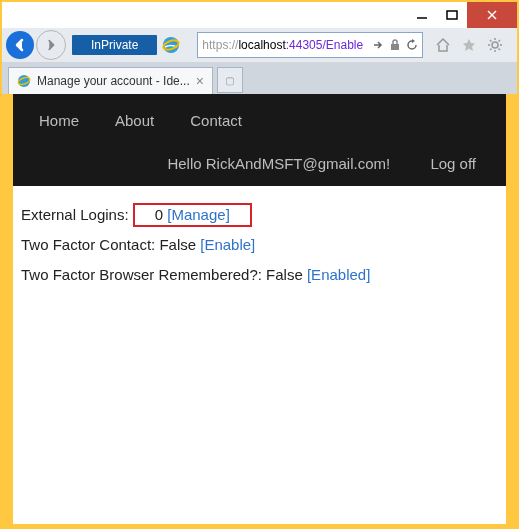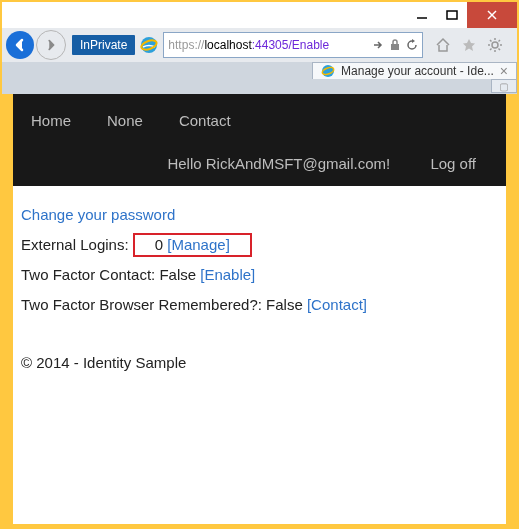--- a/index.html
+++ b/index.html
@@ -12,39 +12,39 @@
   .winbtn.close { background:#c8493b; width:50px; }
   .winbtn.close svg { stroke:#fff; }
 
   
   .toolbar { height:34px; background:#e7eaee; display:flex; align-items:center; padding:0 4px; gap:2px; border-left:2px solid #ffc840; border-right:2px solid #ffc840; }
   .navcircle { width:28px; height:28px; border-radius:50%; display:flex; align-items:center; justify-content:center; }
   .navcircle.back { background:#1a6fd8; }
   .navcircle.fwd  { background:#e7eaee; border:1px solid #b6b6b6; }
   .navcircle.back svg { stroke:#fff; fill:#fff; }
   .navcircle.fwd  svg { stroke:#8a8a8a; fill:#8a8a8a; }
-  .badge-inprivate { background:#165ea5; color:#fff; font-size:12px; padding:3px 8px; border-radius:1px; margin-left:4px; }
+  .badge-inprivate { background:#165ea5; color:#fff; font-size:12px; padding:3px 19px; border-radius:1px; margin-left:4px; }
   .ie-logo { width:20px; height:20px; margin-left:2px; }
-  .addr { flex:1; background:#fff; border:1px solid #8aa6c6; height:24px; display:flex; align-items:center; padding:0 4px; font-size:12px; color:#222; margin-left:2px; }
+  .addr { flex:1; background:#fff; border:1px solid #8aa6c6; height:24px; display:flex; align-items:center; padding:0 4px; font-size:12px; color:#222; margin-left:14px; }
   .addr .scheme { color:#999; }
   .addr .host   { color:#000; font-weight:normal; }
   .addr .port, .addr .path { color:#6d28d9; }
   .addr-icons { margin-left:auto; display:flex; gap:6px; color:#666; }
   .rt-icons { display:flex; gap:10px; padding:0 10px; color:#888; }
 
   
-  .tabstrip { height:32px; background:#cfd6de; display:flex; align-items:flex-end; padding-left:6px; border-left:2px solid #ffc840; border-right:2px solid #ffc840;flex-direction:column; }
+  .tabstrip { height:32px; background:#cfd6de; display:flex; align-items:flex-end; padding-left:6px; border-left:2px solid #ffc840; border-right:2px solid #ffc840; }
   .tab { background:#f6f8fa; height:26px; max-width:210px; display:flex; align-items:center; gap:6px; padding:0 8px; font-size:12px; color:#333; border:1px solid #a9b5c4; border-bottom:none; position:relative; }
   .tab .favicon { width:14px; height:14px; }
   .tab .tab-close { color:#888; font-size:14px; }
   .newtab { width:24px; height:24px; border:1px solid #a9b5c4; background:#e6ebf1; margin-left:4px; margin-bottom:1px; display:flex; align-items:center; justify-content:center; color:#999; font-size:10px; }
 
   
   .page { margin:0 13px 13px 13px; background:#fff; height:430px; overflow:hidden; color:#222; }
-  .sitehdr { background:#181818; color:#aaa; padding:18px 30px 14px 18px; font-size:15px; }
+  .sitehdr { background:#181818; color:#aaa; padding:18px 30px 14px 26px; font-size:15px; }
   .navlinks { display:flex; gap:36px; margin-bottom:26px; }
   .navlinks span { color:#bdbdbd; }
   .acct { text-align:right; color:#bdbdbd; font-size:15px;margin-top:24px; }
   .acct .greet { margin-right:36px; }
 
   .content { padding:14px 8px 0 8px; font-size:15px; line-height:2.0; }
   .content a, .link { color:#2e73c9; text-decoration:none; }
   .row { color:#222; }
   .bracket { color:#222; }
   .highlight { border:2px solid #d8222a; padding:1px 20px; background:#fff; display:inline-block; line-height:1.2; }
@@ -160,48 +160,46 @@
     <span>Manage your account - Ide...</span>
     <span class="tab-close">×</span>
   </div>
   <div class="newtab">▢</div>
 </div>
 
 <div class="page">
   <div class="sitehdr">
     <div class="navlinks">
       <span>Home</span>
-      <span>None</span>
+      <span>About</span>
       <span>Contact</span>
     </div>
     <div class="acct">
       <span class="greet">Hello RickAndMSFT@gmail.com!</span>
       <span>Log off</span>
     </div>
   </div>
 
   <div class="content">
-    <div class="row"><a class="link">Change your password</a></div>
 
 
     <div class="row">
       <span>External Logins:</span>
       <span class="highlight">
         <span class="count">0</span>
         <a class="link">[Manage]</a>
       </span>
     </div>
 
     <div class="row">
       <span>Two Factor Contact:</span>
       <span>False</span>
       <a class="link">[Enable]</a>
     </div>
 
     <div class="row">
       <span>Two Factor Browser Remembered?:</span>
       <span>False</span>
-      <a class="link">[Contact]</a>
-    </div>
-  </div>
-
-  <div class="footer">© 2014 - Identity Sample</div>
+      <a class="link">[Enabled]</a>
+    </div>
+  </div>
+
 </div>
 
 </body></html>

